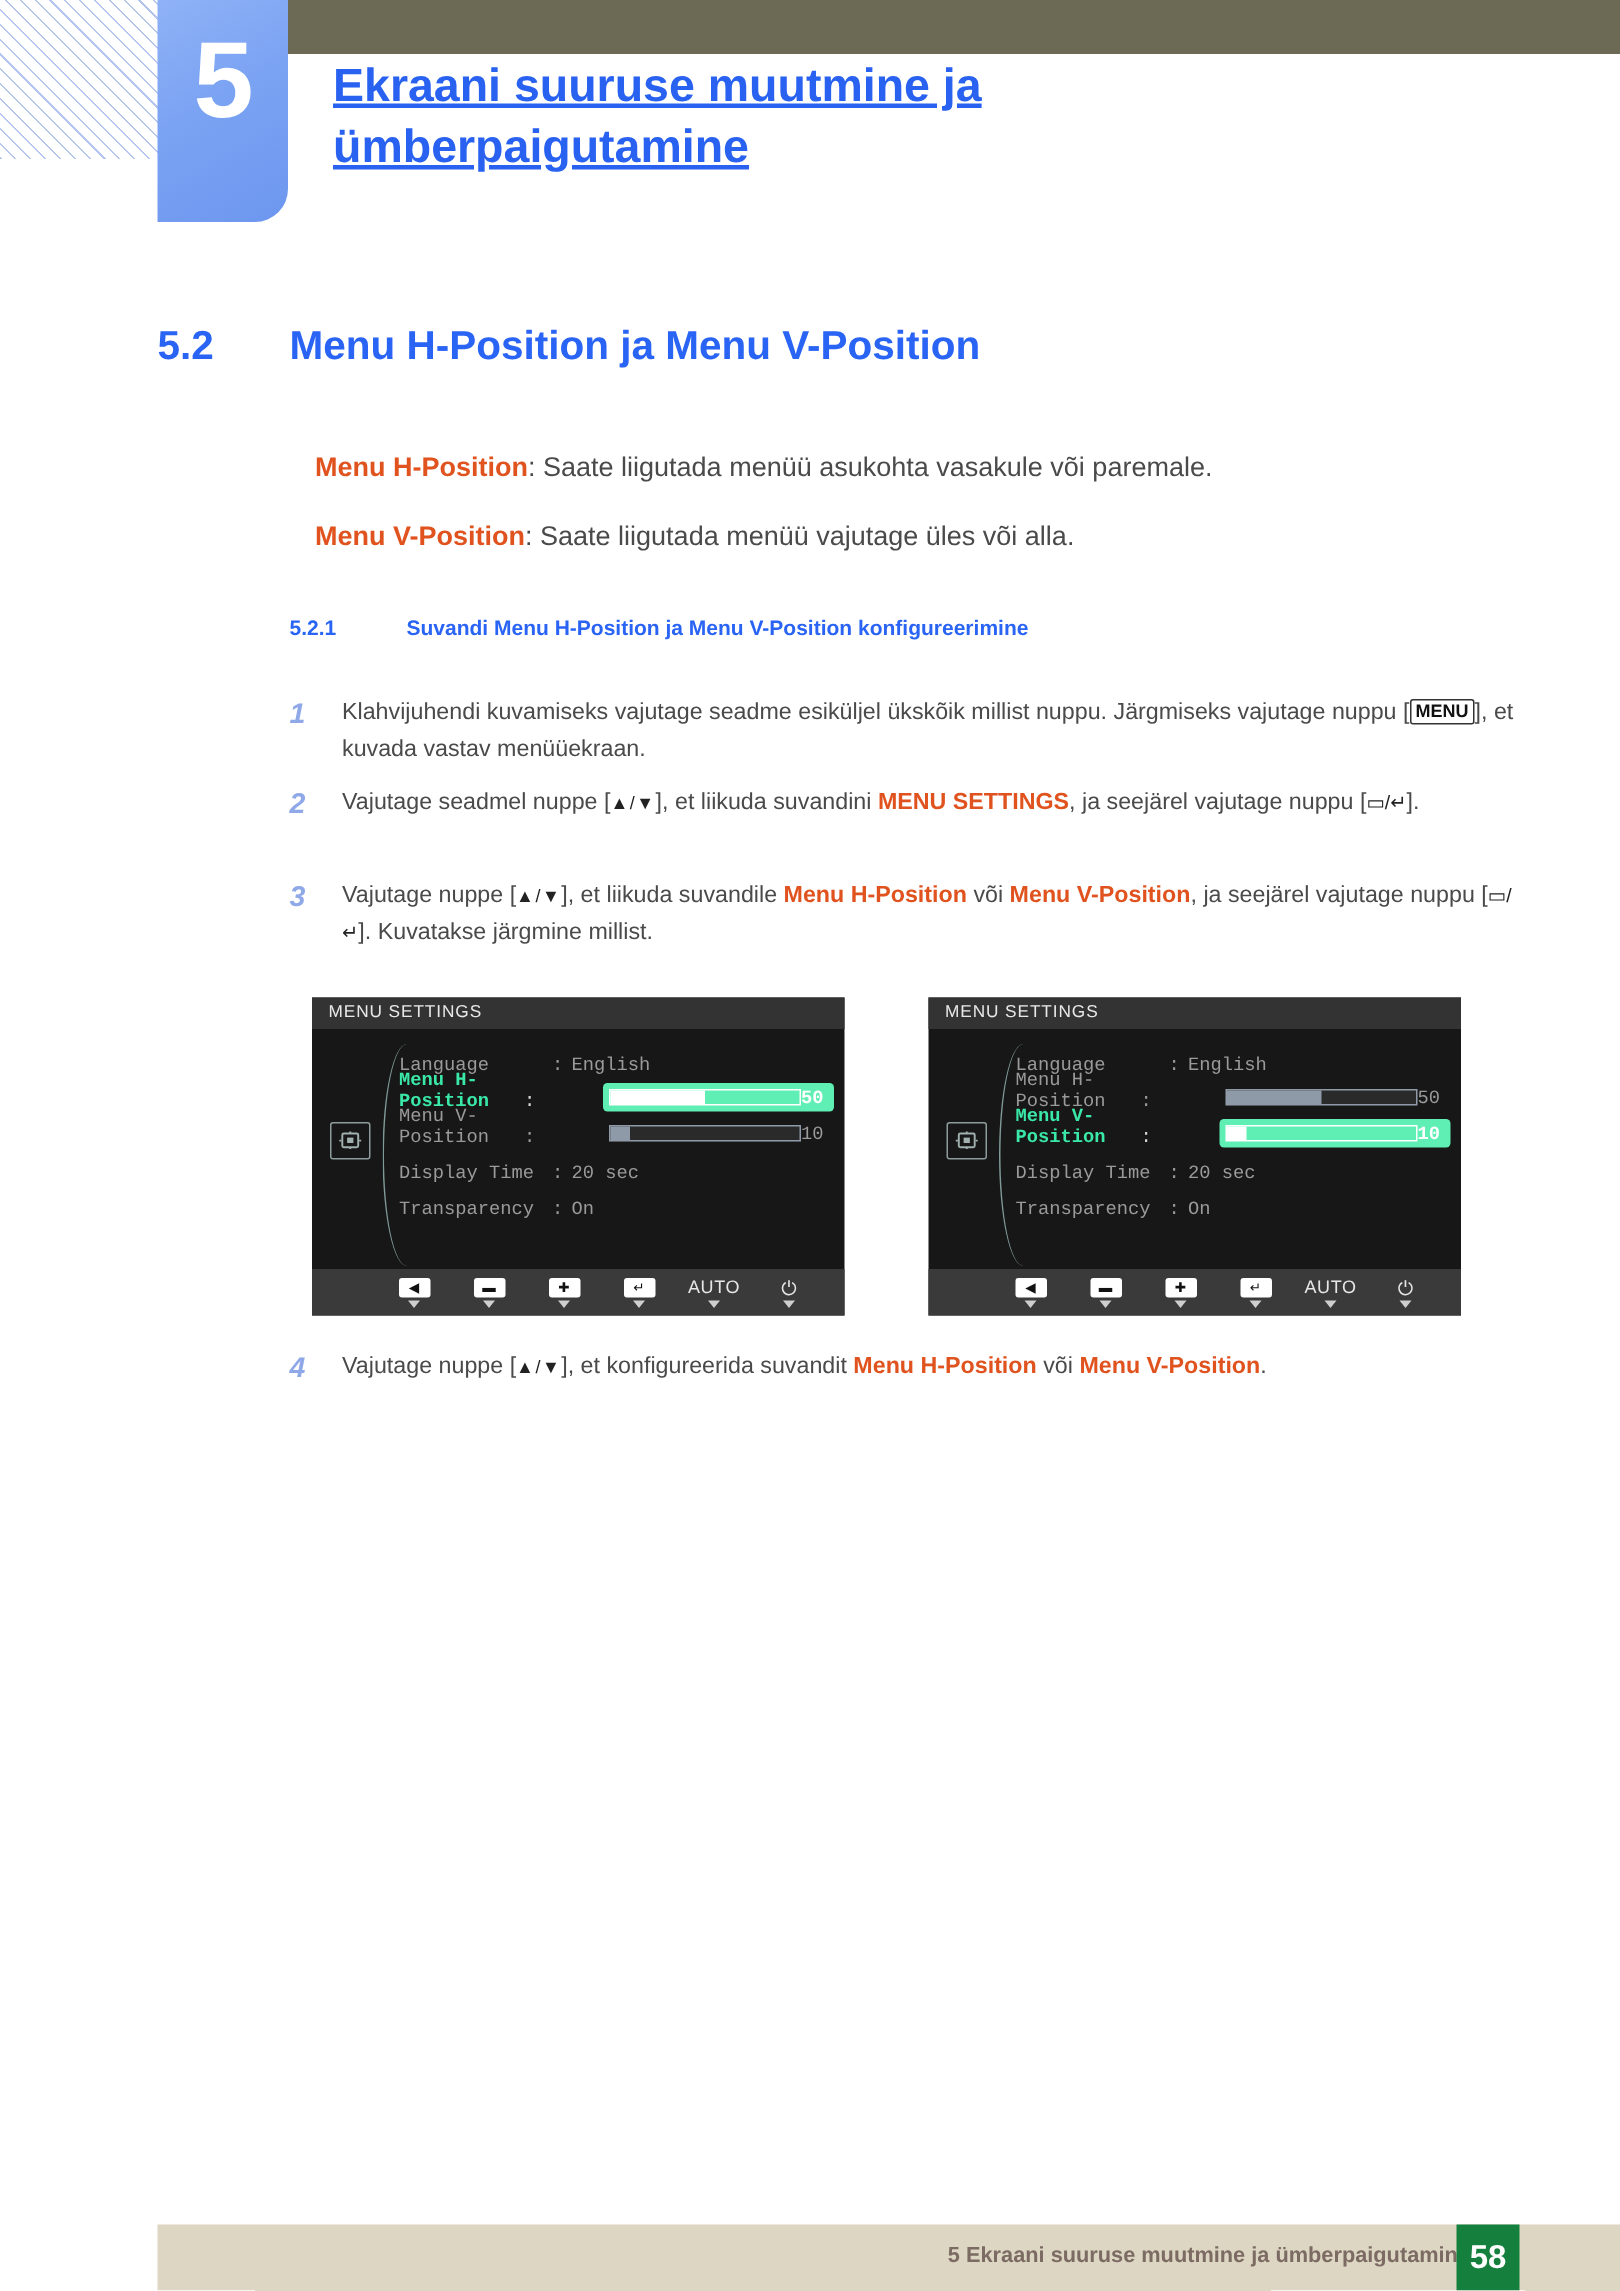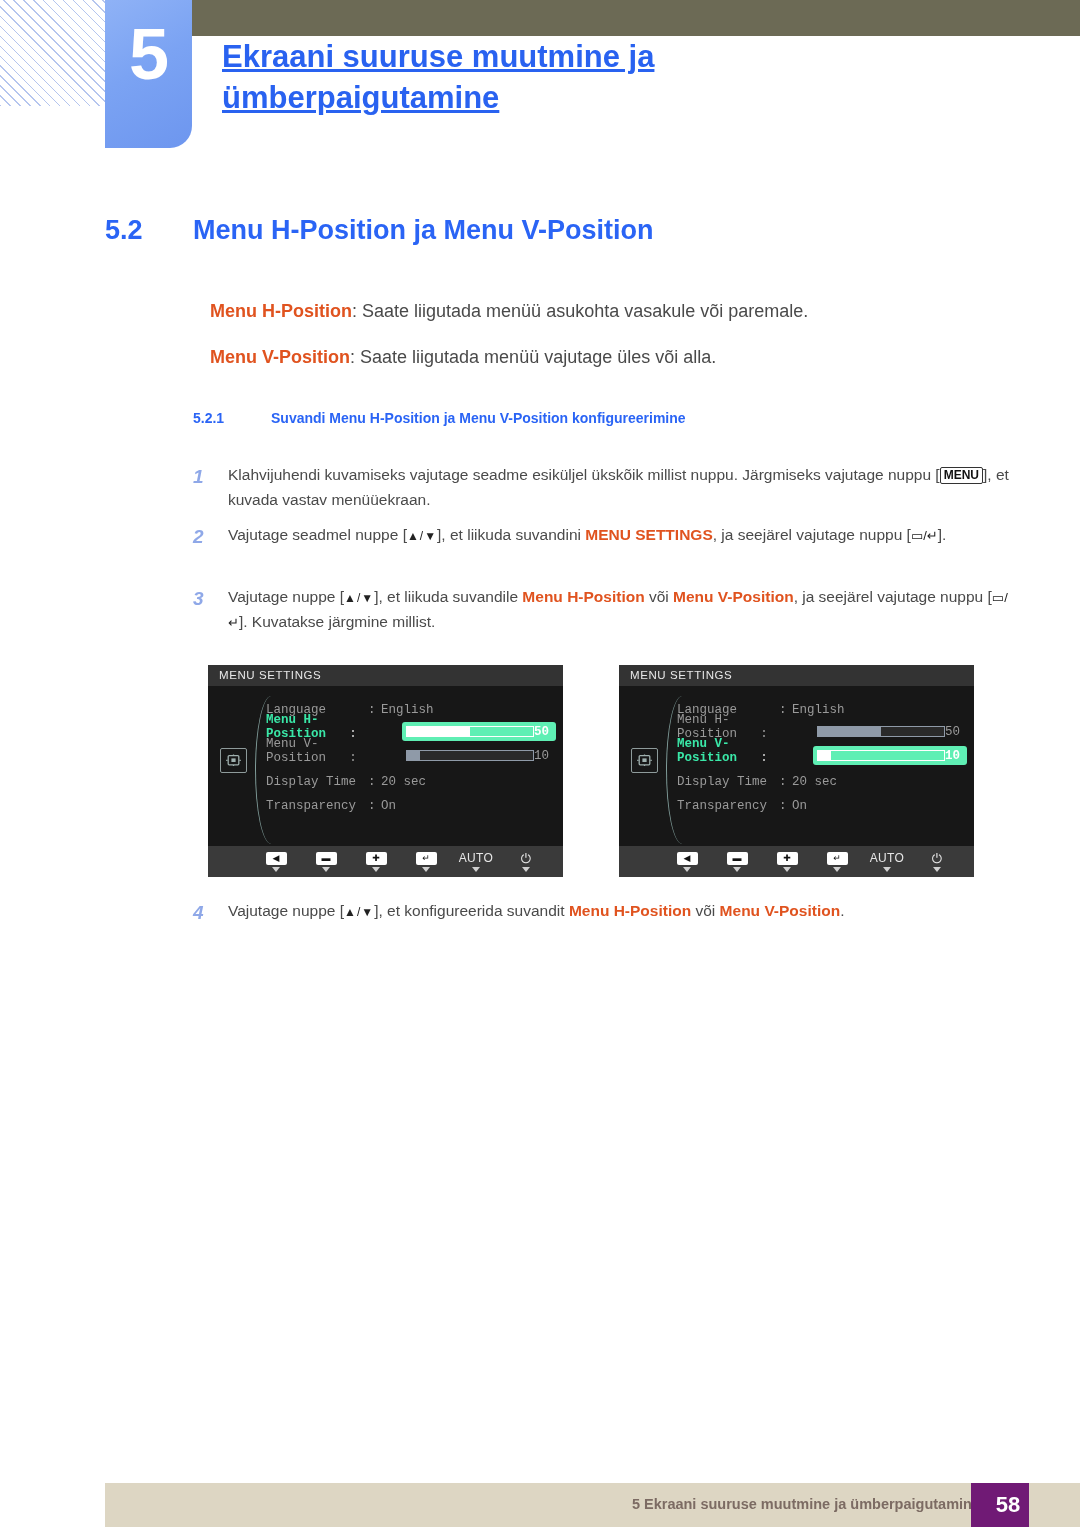--- a/index.html
+++ b/index.html
@@ -154,22 +154,22 @@
   .footer-bar{
     position:absolute;left:105px;top:1483px;width:975px;height:44px;
     background:#ddd6c3;
   }
   .footer-text{
     position:absolute;right:100px;top:1496px;
     font-size:14.5px;font-weight:700;color:#7c6b63;
   }
   .footer-page{
     position:absolute;left:971px;top:1483px;width:42px;height:44px;
-    background:#701a75;color:#ffffff;font-size:22px;font-weight:700;
-    display:flex;align-items:center;justify-content:center;padding-left:16px;
+    background:#15803d;color:#ffffff;font-size:22px;font-weight:700;
+    display:flex;align-items:center;justify-content:center;
   }
 </style>
 </head>
 <body>
 
 <div class="page">
 
   <div class="hatch"></div>
   <div class="olive-bar"></div>
   <div class="chapter-badge">

